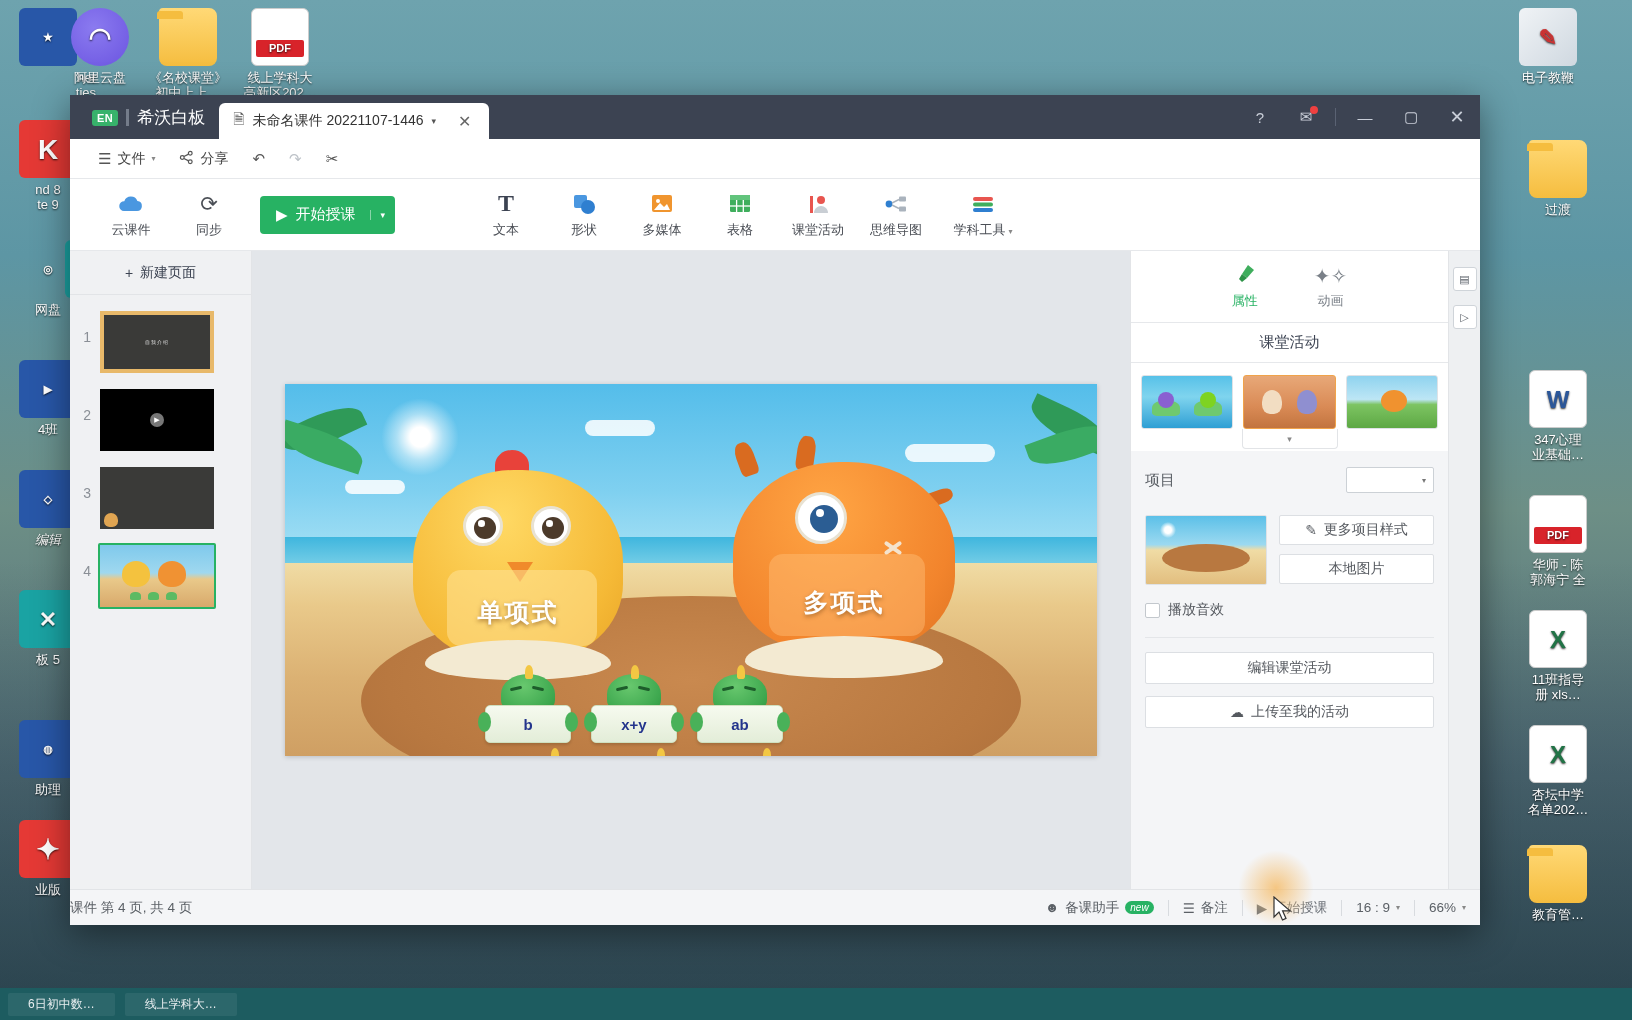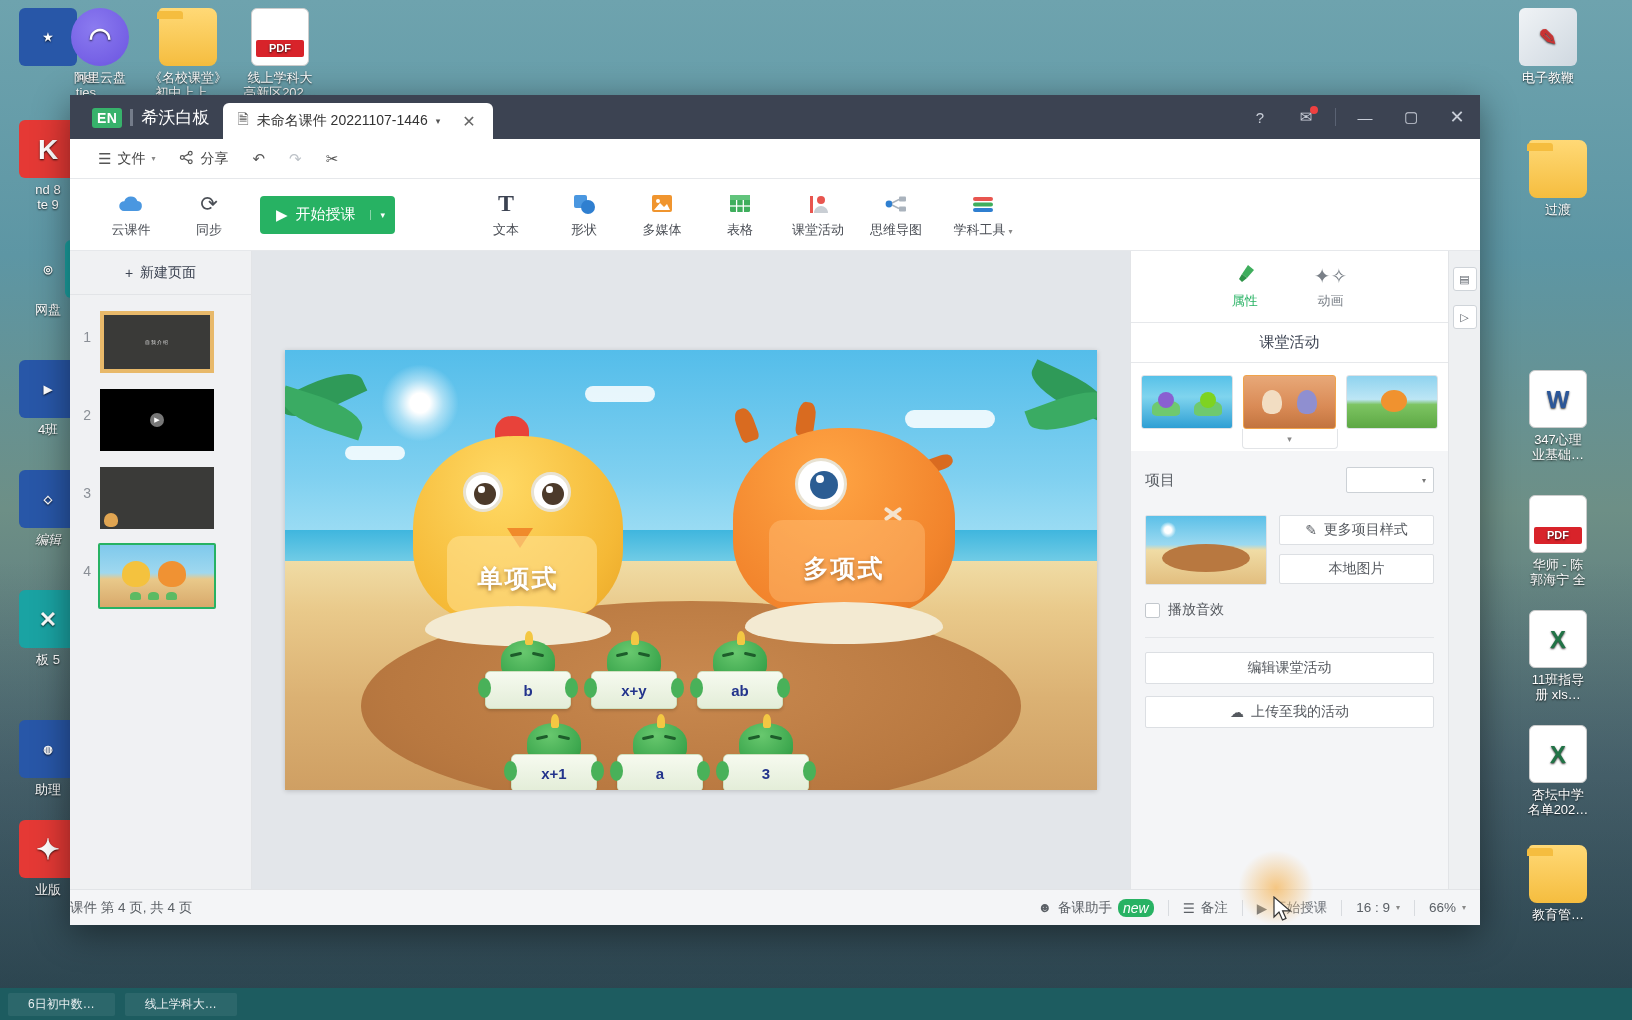--- a/index.html
+++ b/index.html
@@ -40,21 +40,21 @@
 
   
   #app{
     position:absolute; left:70px; top:95px; width:1410px; height:830px;
     background:#f4f5f7; box-shadow:0 8px 34px rgba(0,0,0,.45);
     display:flex; flex-direction:column;
   }
   
   #titlebar{ height:44px; background:#3c4352; display:flex; align-items:flex-end; position:relative;}
   .brand{ display:flex;align-items:center;gap:8px; padding:0 14px 10px 22px; color:#fff;}
-  .brand .en{ background:#37b26b;color:#fff;font-size:14px;font-weight:bold;
+  .brand .en{ background:#37b26b;color:#fff;font-size:11px;font-weight:bold;
     padding:2px 5px;border-radius:3px;letter-spacing:.5px;}
   .brand .bar{width:3px;height:17px;background:#9aa3b0;opacity:.6;}
   .brand .bname{font-size:17px;}
   .tab{ height:36px; background:#fff; border-radius:6px 6px 0 0; display:flex; align-items:center;
     gap:8px; padding:0 12px 0 14px; min-width:270px; color:#333; font-size:14px;}
   .tab .fi{font-size:14px;color:#555;}
   .tab .cv{font-size:9px;color:#555;}
   .tab .x{margin-left:14px;color:#666;font-size:16px;cursor:pointer;}
   .winctl{ position:absolute; right:0; top:0; height:44px; display:flex; align-items:center; gap:0;}
   .wbtn{ width:46px;height:44px;display:flex;align-items:center;justify-content:center;
@@ -106,21 +106,21 @@
   .s3 .ch{position:absolute;left:4px;bottom:2px;width:14px;height:14px;border-radius:50% 50% 40% 40%;
     background:#e0a552;}
   .s4{background:linear-gradient(180deg,#7fc9ec 0%,#9fd8ef 45%,#e9c98a 55%,#d8a96b 100%);}
   .s4 .b1,.s4 .b2{position:absolute;top:16px;border-radius:50% 50% 45% 45%;}
   .s4 .b1{left:22px;width:28px;height:26px;background:#f4c23e;}
   .s4 .b2{left:58px;width:28px;height:26px;background:#f09233;}
   .s4 .g{position:absolute;bottom:7px;width:11px;height:8px;background:#5cba63;border-radius:45% 45% 20% 20%;}
 
   
   #canvaswrap{flex:1;background:#e3e6ea;display:flex;align-items:center;justify-content:center;position:relative;}
-  #canvas{width:812px;height:440px;background:#ef4444;position:relative;overflow:hidden;box-shadow:0 1px 5px rgba(0,0,0,.18);}
+  #canvas{width:812px;height:372px;background:#ef4444;position:relative;overflow:hidden;box-shadow:0 1px 5px rgba(0,0,0,.18);}
   
   .sky{position:absolute;left:0;top:0;width:100%;height:48%;
     background:linear-gradient(180deg,#54bdea 0%,#7fd0f0 60%,#a9e2f5 100%);}
   .sun{position:absolute;left:96px;top:14px;width:78px;height:78px;border-radius:50%;
     background:radial-gradient(circle,#ffffff 18%,rgba(255,255,255,.45) 42%,rgba(255,255,255,0) 70%);}
   .cloud{position:absolute;background:rgba(255,255,255,.85);border-radius:30px;}
   .sea{position:absolute;left:0;top:41%;width:100%;height:9%;background:linear-gradient(180deg,#3fb6de,#7fd2e8);}
   .sand{position:absolute;left:0;top:48%;width:100%;height:52%;
     background:linear-gradient(180deg,#f0dca5 0%,#e9c98a 22%,#dbb173 60%,#cf9f63 100%);}
   .island{position:absolute;left:50%;transform:translateX(-50%);top:57%;width:660px;height:210px;
@@ -228,21 +228,21 @@
   .railbtn{width:24px;height:24px;border:1px solid #cfd4d9;border-radius:3px;background:#fff;
     display:flex;align-items:center;justify-content:center;font-size:11px;color:#5a6068;cursor:pointer;}
 
   
   #status{height:36px;background:#f4f5f7;border-top:1px solid #e2e4e7;display:flex;align-items:center;
     font-size:13.5px;color:#5b6066;}
   #status .left{width:182px;padding-left:0;}
   #status .spacer{flex:1;}
   .sitem{display:flex;align-items:center;gap:6px;padding:0 14px;cursor:pointer;height:100%;}
   .sbar{width:1px;height:16px;background:#d8dbdf;}
-  .newbadge{background:#27b263;color:#fff;font-size:14px;padding:1px 5px;border-radius:8px;font-style:italic;}
+  .newbadge{background:#27b263;color:#fff;font-size:10px;padding:1px 5px;border-radius:8px;font-style:italic;}
   .scaret{font-size:8px;color:#888;}
   .teach{position:relative;color:#6d7279;}
   #cursorglow{position:absolute;left:1238px;top:850px;width:76px;height:76px;border-radius:50%;
     background:radial-gradient(circle,rgba(245,190,110,.85),rgba(245,190,110,0) 70%);pointer-events:none;}
   #cursor{position:absolute;left:1272px;top:898px;width:0;height:0;
     border-left:2px solid transparent;pointer-events:none;}
   #cursor svg{position:absolute;left:-2px;top:-2px;}
   
   #taskbar{position:absolute;left:0;bottom:0;width:100%;height:32px;background:#1d5c60;
     display:flex;align-items:center;gap:10px;padding:0 8px;color:#e8eef0;font-size:12px;}

